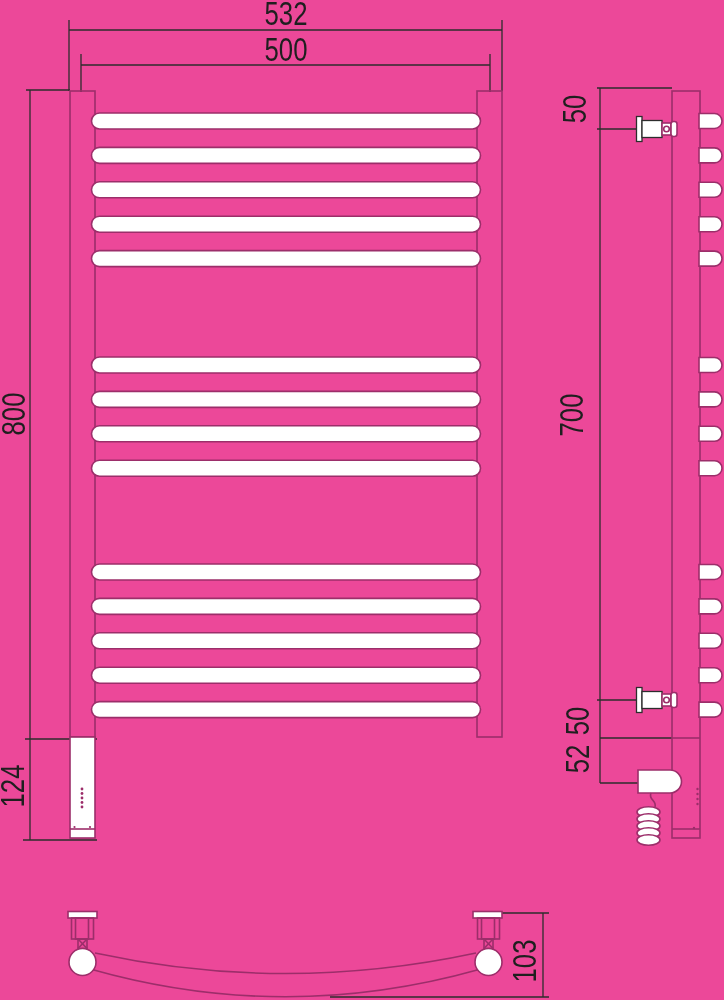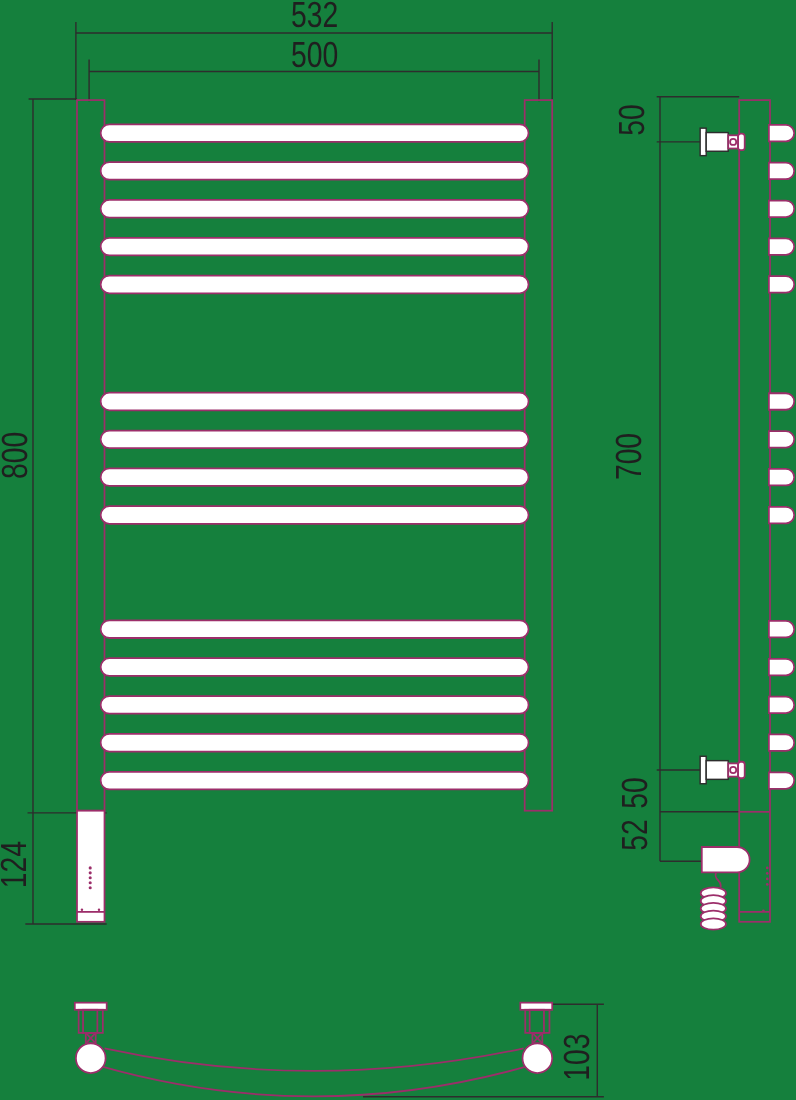--- a/index.html
+++ b/index.html
@@ -1,16 +1,16 @@
 <!DOCTYPE html>
 <html style="--mag: #9c2e6a; --blk: #2d2d2d;"><head>
 <meta charset="utf-8">
 <style>
   html,body{margin:0;padding:0;background:#fff;}
-  #stage{position:relative;width:724px;height:1000px;background:#15803d;overflow:hidden;
+  #stage{position:relative;width:724px;height:1000px;background:#ec4899;overflow:hidden;
          font-family:"Liberation Sans",sans-serif;text-align:center;}
   #stage svg{position:absolute;left:0;top:0;}
   .dim{position:absolute;font-size:33px;color:#1f1f1f;white-space:nowrap;
        transform:translate(-50%,-50%) scaleX(0.78);line-height:1;}
   .dim.v{transform:translate(-50%,-50%) rotate(-90deg) scaleX(0.78);}
   .blk{stroke:var(--blk,#2d2d2d);stroke-width:1.3;fill:none;}
   .mag{stroke:var(--mag,#9c2e6a);stroke-width:1.6;fill:none;}
   .magf{stroke:var(--mag,#9c2e6a);stroke-width:1.6;fill:#fff;}
   .magdot{fill:var(--mag,#9c2e6a);stroke:none;}
   .blkf{stroke:var(--blk,#2d2d2d);stroke-width:1.3;fill:#fff;}

